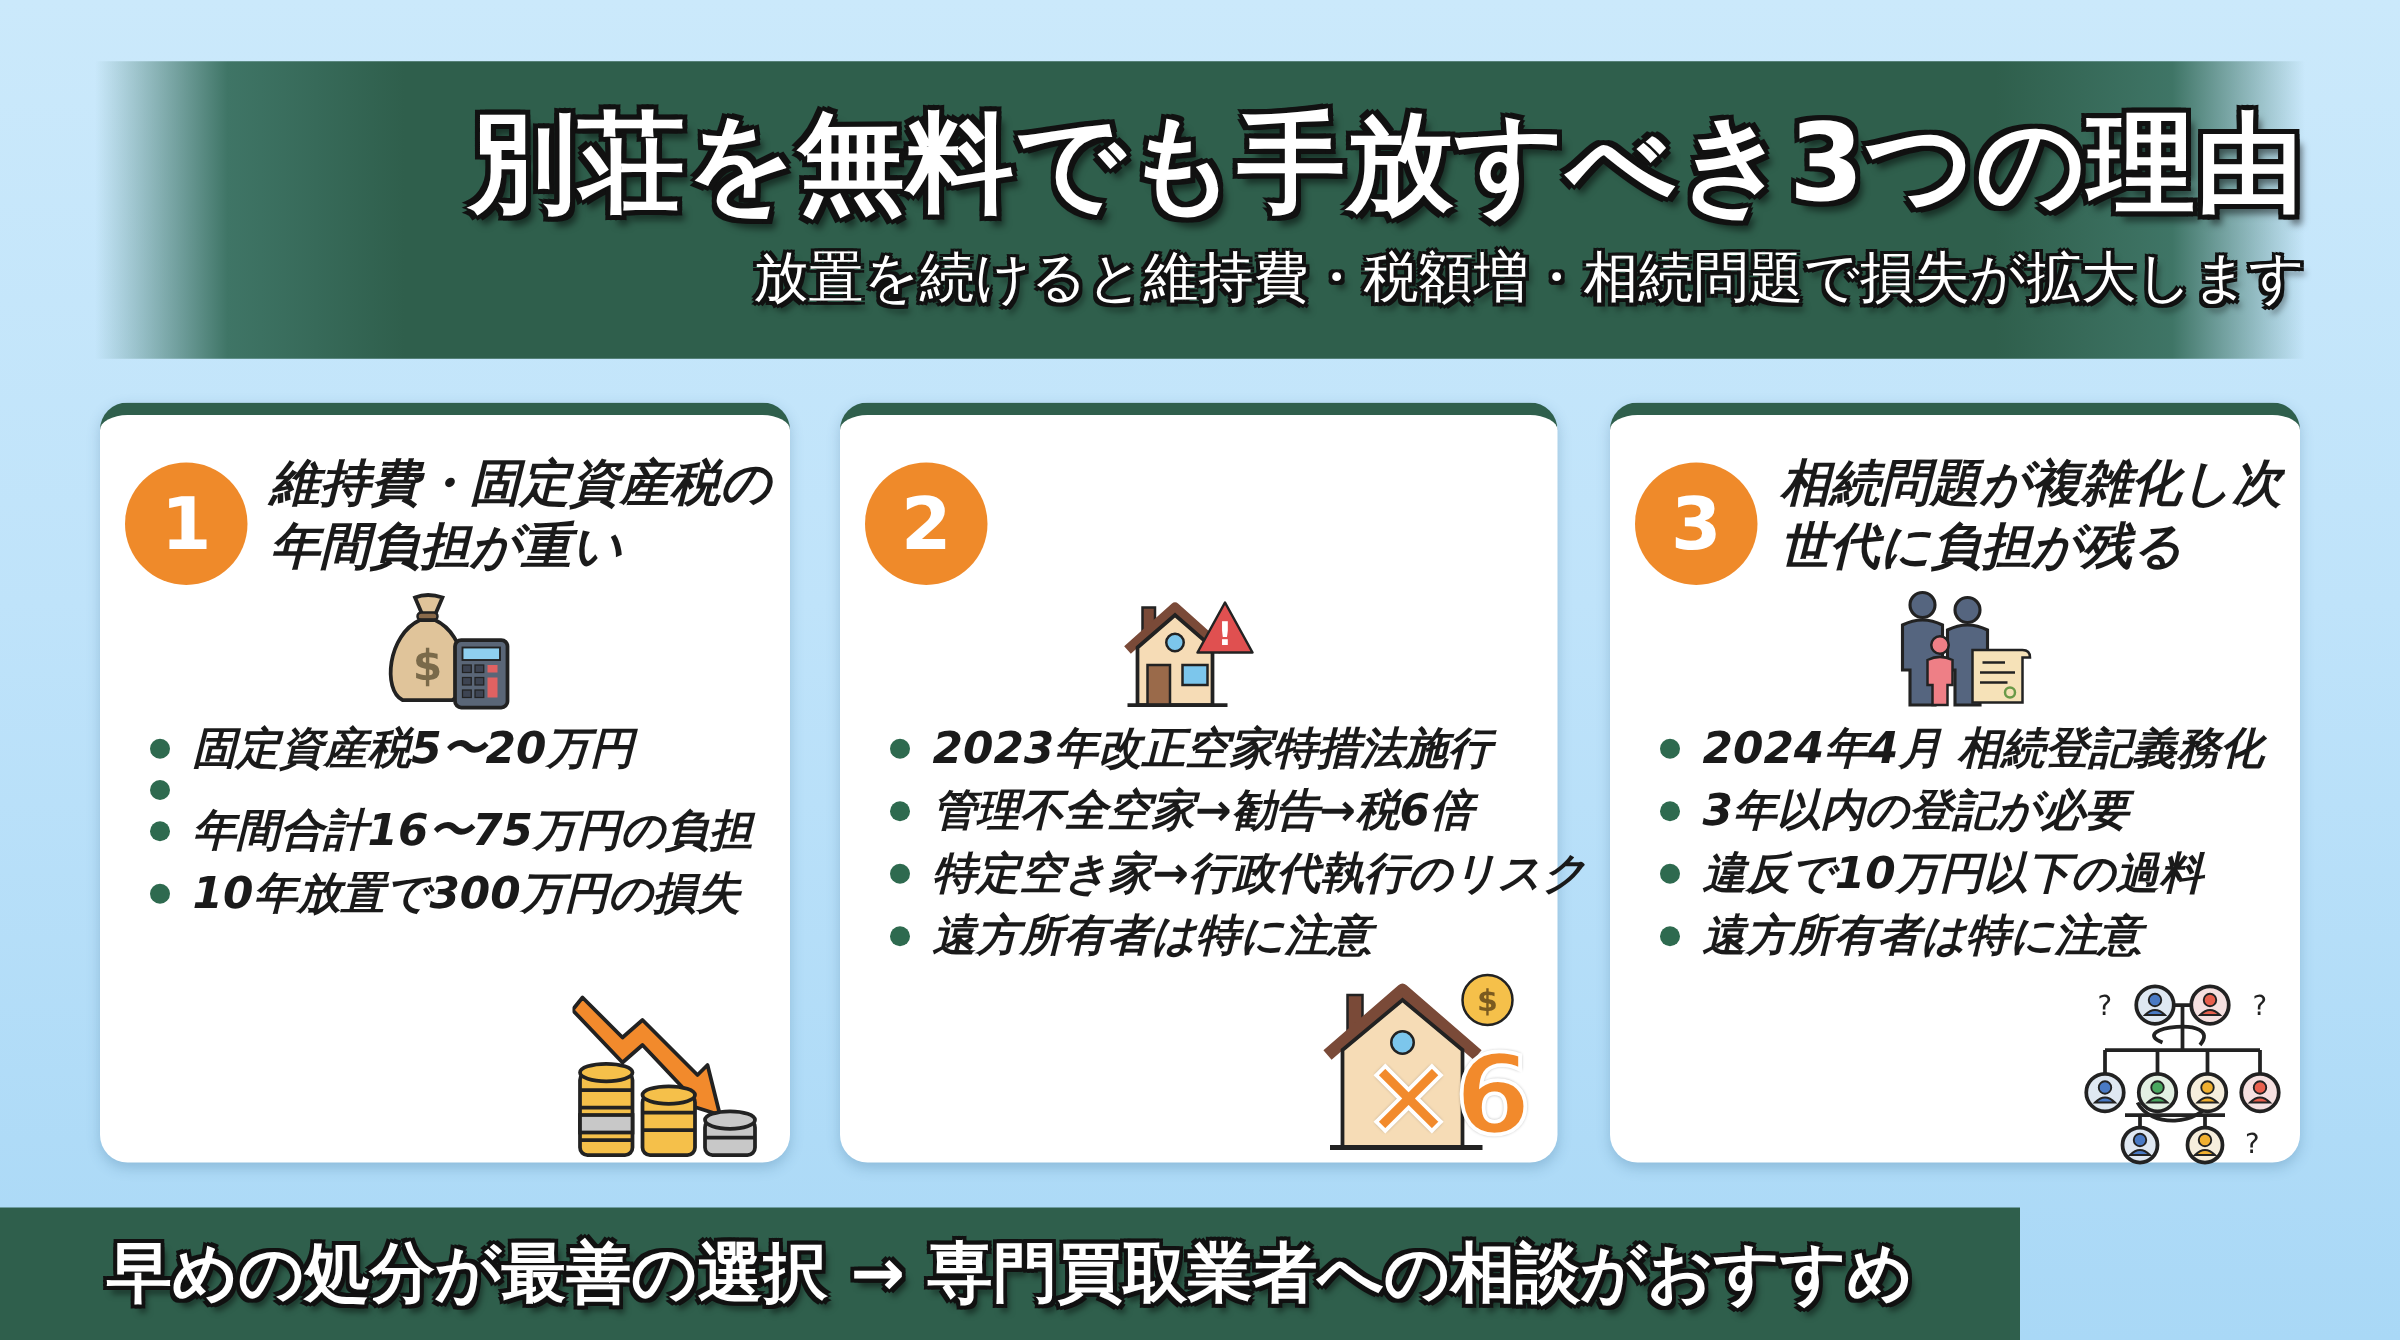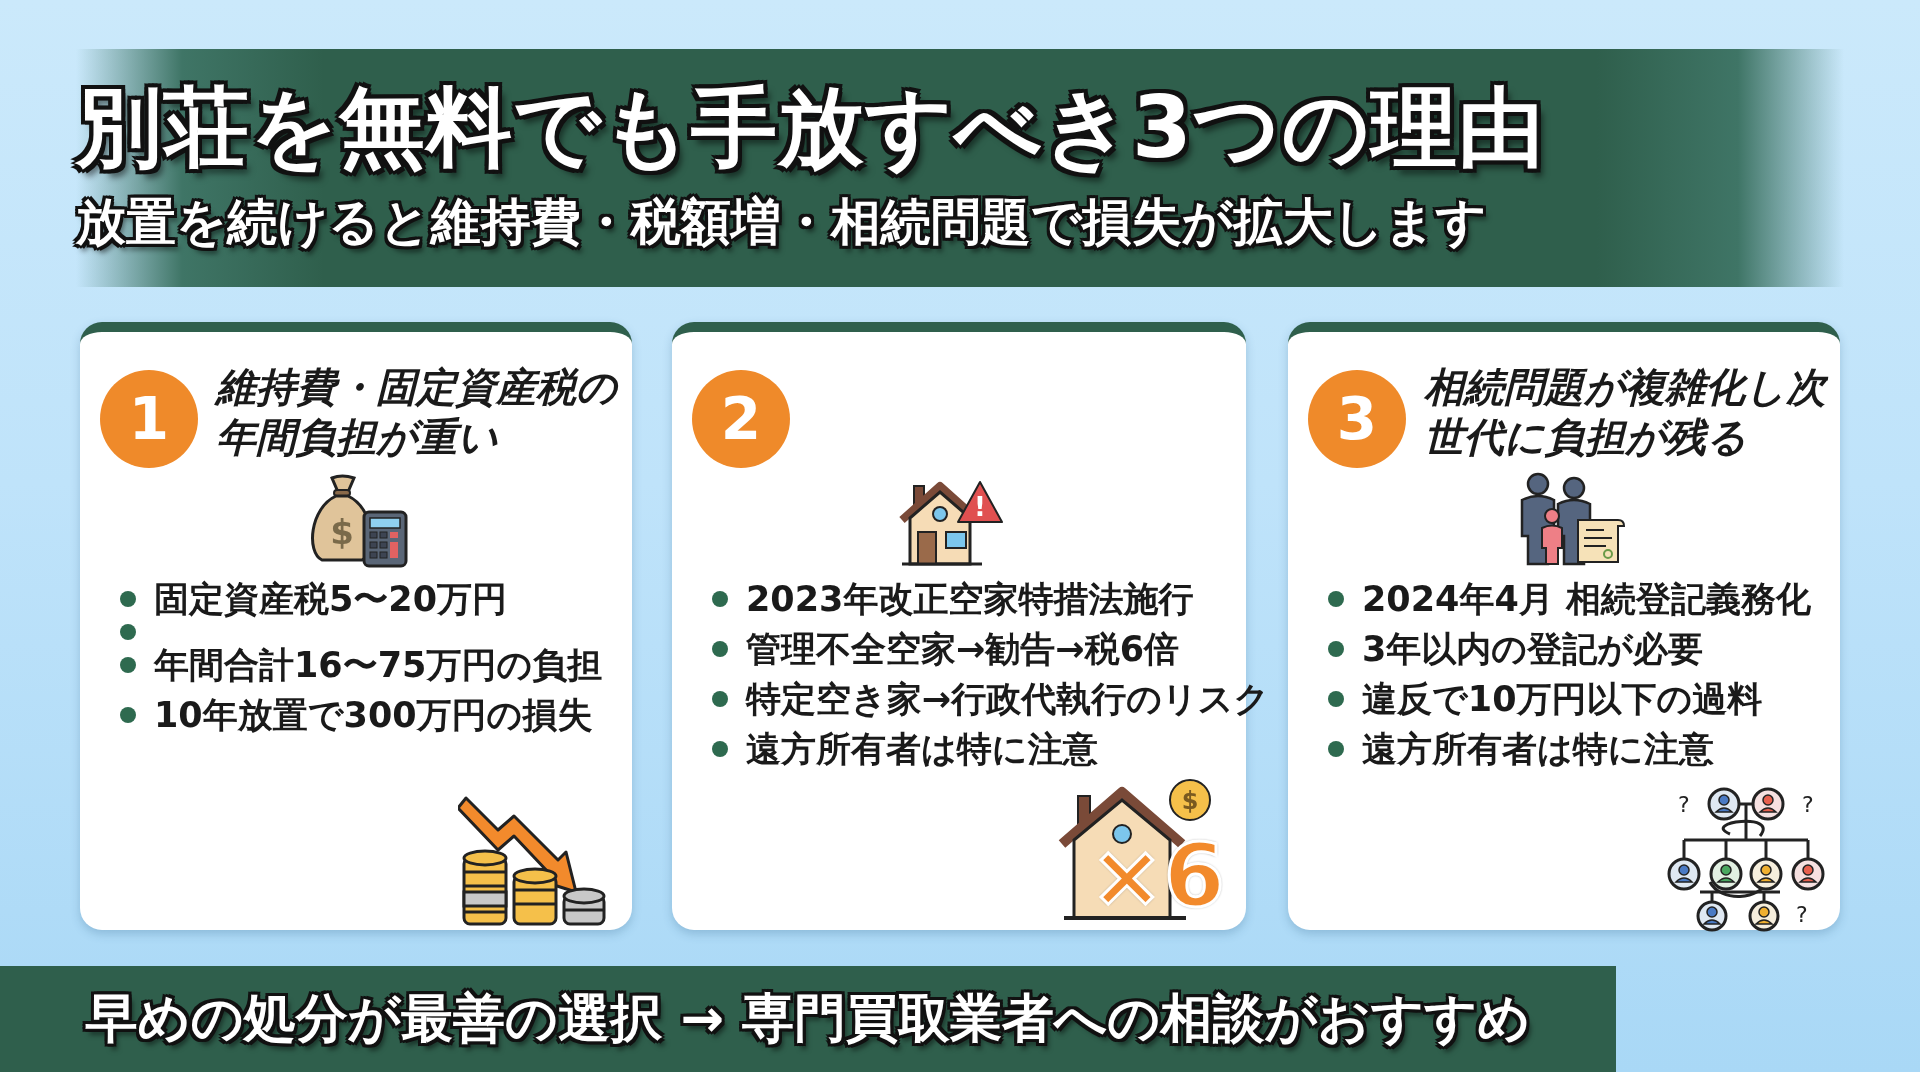--- a/index.html
+++ b/index.html
@@ -5,30 +5,30 @@
   * { box-sizing: border-box; margin: 0; padding: 0; }
   html, body { width: 1920px; height: 1072px; overflow: hidden; }
   body {
     font-family: "DejaVu Sans", "Liberation Sans", sans-serif;
     background: linear-gradient(180deg, #cbe9fb 0%, #bfe3fa 45%, #a9d8f6 100%);
     position: relative;
   }
   .header {
     position: absolute; left: 76px; top: 49px; width: 1768px; height: 238px;
     background: linear-gradient(90deg, rgba(47,96,77,0) 0%, #3f7566 6%, #2f5f4c 14%, #2f5f4c 86%, #3f7566 94%, rgba(47,96,77,0) 100%);
-    display: flex; flex-direction: column; align-items: flex-start; justify-content: center;
+    display: flex; flex-direction: column; align-items: flex-end; justify-content: center;
   }
   .title {
     font-size: 86px; font-weight: bold; color: #fff; letter-spacing: 1px;
     text-shadow: -4px -4px 0 #111, 4px -4px 0 #111, -4px 4px 0 #111, 4px 4px 0 #111,
                  0 4px 0 #111, 0 -4px 0 #111, 4px 0 0 #111, -4px 0 0 #111, 6px 8px 6px rgba(0,0,0,.5);
     line-height: 1.1;
   }
   .subtitle {
-    margin-top: 14px; font-size: 50px; font-weight: bold; color: #fff;
+    margin-top: 14px; font-size: 44px; font-weight: normal; color: #fff;
     text-shadow: -3px -3px 0 #111, 3px -3px 0 #111, -3px 3px 0 #111, 3px 3px 0 #111,
                  0 3px 0 #111, 0 -3px 0 #111, 3px 0 0 #111, -3px 0 0 #111, 4px 6px 5px rgba(0,0,0,.5);
   }
   .cards { position: absolute; top: 322px; left: 80px; width: 1760px; height: 608px; }
   .card {
     position: absolute; top: 0; height: 608px; width: 552px;
     background: #fff; border-radius: 22px; border-top: 10px solid #2f5f4c;
     box-shadow: 0 4px 10px rgba(40,90,130,.25);
   }
   .card.c1 { left: 0; }
@@ -37,21 +37,21 @@
   .num {
     position: absolute; left: 20px; top: 38px; width: 98px; height: 98px; border-radius: 50%;
     background: #ef8a2a; color: #fff; font-size: 58px; font-weight: bold;
     display: flex; align-items: center; justify-content: center;
   }
   .card-title {
     position: absolute; left: 136px; top: 30px; right: 12px;
     font-size: 40px; font-weight: bold; color: #1a1a1a; line-height: 50px; font-style: italic;
   }
   .icon-top { position: absolute; top: 140px; width: 110px; height: 96px; }
-  .bullets { position: absolute; left: 40px; top: 242px; list-style: none; }
+  .bullets { position: absolute; left: 40px; top: 242px; list-style: none; font-style: italic; }
   .bullets li {
     font-size: 35px; font-weight: bold; color: #1a1a1a; line-height: 50px;
     display: flex; align-items: center; white-space: nowrap;
   }
   .dot { width: 16px; height: 16px; border-radius: 50%; background: #2e6a4f; margin-right: 18px; flex: none; }
   .icon-bottom { position: absolute; }
   .footer {
     position: absolute; left: 0; top: 966px; width: 1616px; height: 106px;
     background: #2f5f4c; display: flex; align-items: center; justify-content: center;
   }

